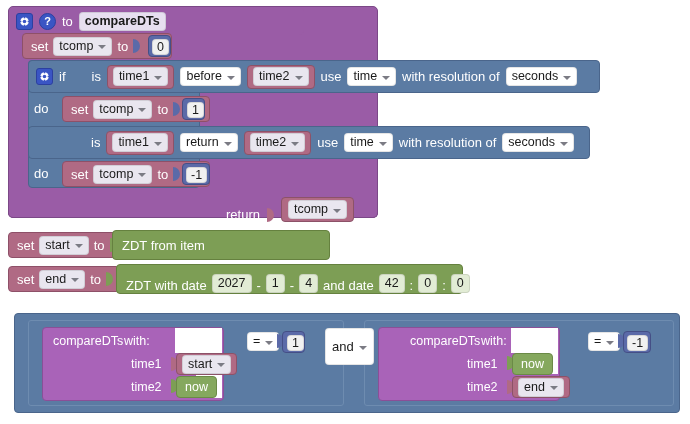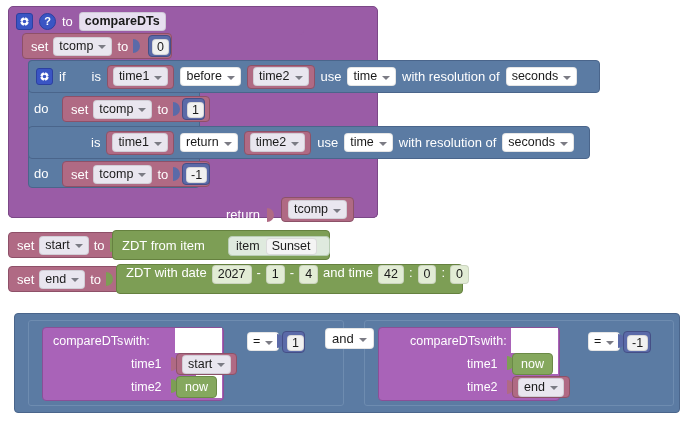--- a/index.html
+++ b/index.html
@@ -282,44 +282,40 @@
         <i class="caret"></i>
     </span>
     <span class="lbl">to</span>
     <span class="notch" style="position:relative;width:7px;height:14px;">
       <i style="background:#7d9e55;"></i>
     </span>
   </div>
   <div class="blk c-green" id="zdt-item" style="display:flex;align-items:center;gap:7px;padding-left:9px;">
     <span class="lbl">ZDT from item</span>
   </div>
-  <div class="blk" id="item-inner" style="background:#dfeade;border:1px solid #b9cdb5;border-radius:4px;display:flex;align-items:center;gap:6px;padding-left:7px;">
-    <span class="lbl dark" style="font-size:12.5px;">item</span>
-    <span class="field whitef" style="background:#f4f4f4;padding:0 5px;line-height:15px;">Sunset</span>
-  </div>
 
   <div class="blk c-set" id="set-end" style="display:flex;align-items:center;gap:5px;padding-left:8px;">
     <span class="lbl">set</span>
     <span class="field">
       <span>end</span>
         <i class="caret"></i>
     </span>
     <span class="lbl">to</span>
     <span class="notch" style="position:relative;width:7px;height:14px;">
       <i style="background:#7d9e55;"></i>
     </span>
   </div>
-  <div class="blk c-green" id="zdt-date" style="display:flex;align-items:flex-start;gap:5px;padding-left:9px;">
+  <div class="blk c-green" id="zdt-date" style="display:flex;align-items:flex-end;gap:5px;padding-left:9px;">
     <span class="lbl">ZDT with date</span>
     <span class="field greenf">2027</span>
     <span class="lbl">-</span>
     <span class="field greenf">1</span>
     <span class="lbl">-</span>
     <span class="field greenf">4</span>
-    <span class="lbl">and time</span>
+    <span class="lbl">and date</span>
     <span class="field greenf">42</span>
     <span class="lbl">:</span>
     <span class="field greenf">0</span>
     <span class="lbl">:</span>
     <span class="field greenf">0</span>
   </div>
 
   <div class="blk" id="and-outer"></div>
   <div class="blk" id="and-in-a"></div>
   <div class="blk" id="and-in-b"></div>
@@ -350,21 +346,21 @@
     <span>=</span>
       <i class="caret"></i>
   </span>
   <span class="notch" style="left:277px;top:334px;width:7px;height:14px;">
     <i style="background:#5b6aa8;"></i>
   </span>
   <div class="blk c-num" style="left:282px;top:331px;width:23px;height:22px;">
     <span class="field whitef" style="position:absolute;left:4px;top:3px;padding:0 4px;line-height:14px;">1</span>
   </div>
 
-  <span class="field lite" style="position:absolute;left:325px;top:328px;font-size:13px;padding:2px 6px;">
+  <span class="field lite" style="position:absolute;left:325px;top:328px;font-size:13px;padding:10px 6px;">
     <span>and</span>
       <i class="caret"></i>
   </span>
 
   <div class="cmp" id="cmp-b"></div>
   <div class="cmp-white" id="white-b1"></div>
   <div class="cmp-white" id="white-b2"></div>
   <span class="cmp-label" style="left:410px;top:334px;">compareDTs</span>
   <span class="cmp-label" style="left:481px;top:334px;">with:</span>
   <span class="cmp-label" style="left:467px;top:357px;">time1</span>

